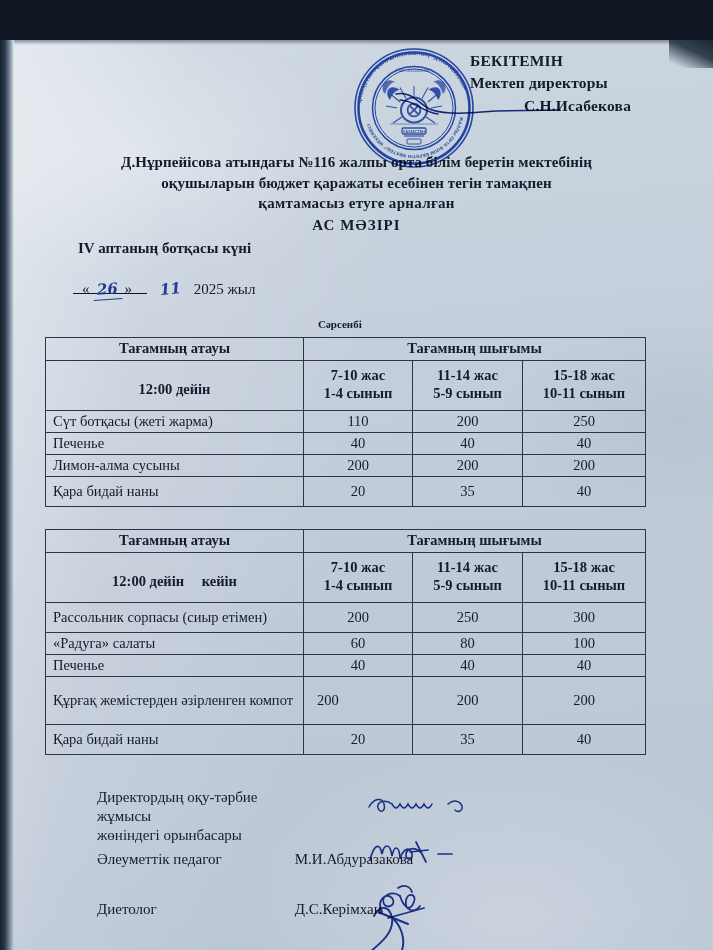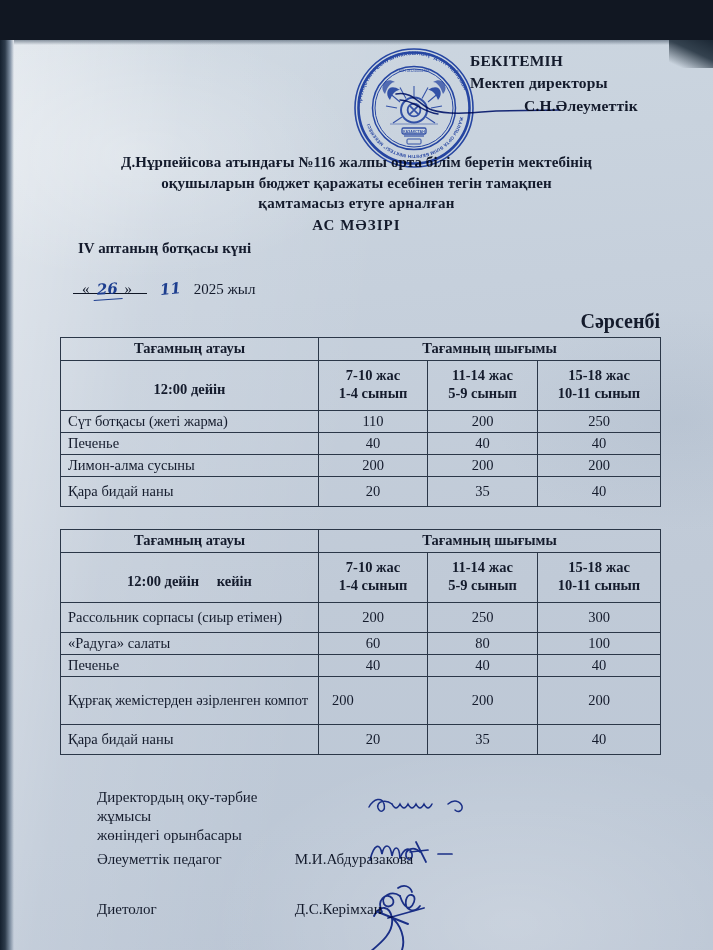--- a/index.html
+++ b/index.html
@@ -124,25 +124,25 @@
     display: inline-block;
     width: 74px;
     border-bottom: 1.4px solid #101725;
     margin: 0 4px 0 -62px;
     height: 14px;
   }
   .dateline .yr { padding-left: 4px; }
 
   .dayname {
     position: absolute;
-    left: 318px; top: 270px;
+    left: 318px; top: 278px;
     width: 342px;
-    text-align: right;
-    font-weight: bold;
-    font-size: 20px;
+    text-align: left;
+    font-weight: bold;
+    font-size: 11px;
   }
 
   
   .stamp {
     position: absolute;
     left: 348px; top: 2px;
     width: 132px; height: 132px;
     z-index: 4;
     opacity: .93;
     mix-blend-mode: multiply;
@@ -153,21 +153,21 @@
     width: 200px; height: 46px;
     z-index: 5;
     mix-blend-mode: multiply;
   }
 
   
   table.menu {
     position: absolute;
     border-collapse: collapse;
     width: 600px;
-    left: 60px;
+    left: 45px;
     table-layout: fixed;
     font-size: 14.5px;
   }
   table.menu td, table.menu th {
     border: 1.1px solid #2b3748;
     padding: 2px 6px;
     font-weight: normal;
     color: #141b2c;
   }
   table.menu th {
@@ -222,21 +222,21 @@
 
 <div id="page">
 
   <div class="edge-left"></div>
   <div class="edge-top"></div>
   <div class="edge-corner"></div>
 
   <div class="approve layer">
     <div>БЕКІТЕМІН</div>
     <div>Мектеп директоры</div>
-    <div class="nm">С.Н.Әлеуметтік</div>
+    <div class="nm">С.Н.Исабекова</div>
   </div>
 
   <svg class="stamp" viewBox="0 0 132 132">
     <defs>
       <path id="arcOut" d="M 66 66 m -53 0 a 53 53 0 1 1 106 0" fill="none"></path>
       <path id="arcIn" d="M 66 66 m 47 0 a 47 47 0 1 1 -94 0" fill="none"></path>
     </defs>
     <g stroke="#1f46b4" fill="none">
       <circle cx="66" cy="66" r="59" stroke-width="1.6"></circle>
       <circle cx="66" cy="66" r="55.5" stroke-width="2.6"></circle>

